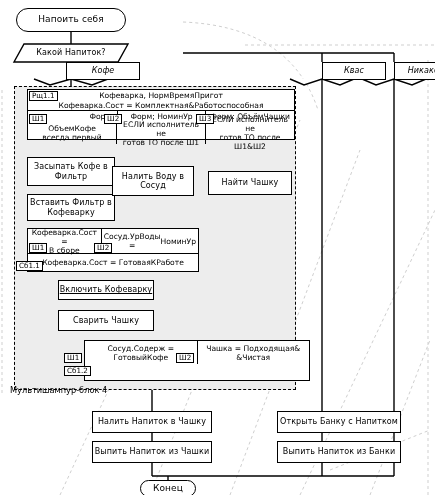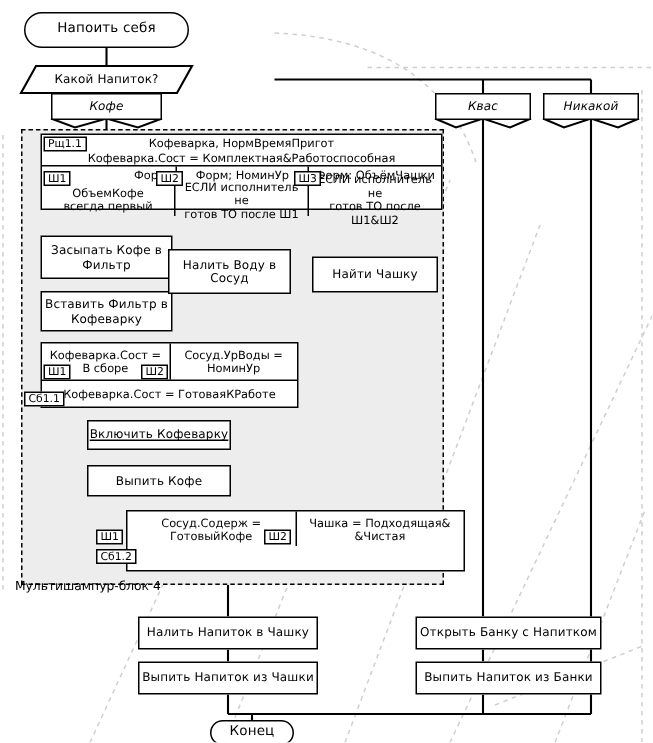--- a/index.html
+++ b/index.html
@@ -30,21 +30,21 @@
     display: flex;
     align-items: center;
     justify-content: center;
     text-align: center;
     font-size: 8px;
     line-height: 9.5px;
     color: #000;
     letter-spacing: 0.1px;
     z-index: 5;
   }
-  .node.italic { font-style: italic; }
+  .node.italic { font-style: italic; margin-left: 32px; }
   .term {
     border-radius: 50px;
     font-size: 9px;
   }
   .grp {
     position: absolute;
     box-sizing: border-box;
     border: 1.3px dashed #000;
     background: #ededed;
     z-index: 1;
@@ -214,35 +214,35 @@
   <div class="node" style="left:27px; top:194px; width:88px; height:27px;">Вставить Фильтр в Кофеварку</div>
   <div class="node" style="left:112px; top:166px; width:82px; height:30px;">Налить Воду в Сосуд</div>
   <div class="node" style="left:208px; top:171px; width:84px; height:24px;">Найти Чашку</div>
 
   <div class="tbl" style="left:27px; top:228px; width:172px; height:44px;">
     <div class="tbl-row" style="height:24px;">
       <div class="cell" style="flex-direction:column;">
         <span>Кофеварка.Сост =</span>
         <span>В сборе</span>
       </div>
-      <div class="cell divider" style="flex-direction:column;">
+      <div class="cell divider" style="flex-direction:row;">
         <span>Сосуд.УрВоды =</span>
         <span>НоминУр</span>
       </div>
     </div>
     <div class="tbl-row sep" style="height:18px;">
       <div class="cell">Кофеварка.Сост = ГотоваяКРаботе</div>
     </div>
   </div>
   <div class="tag" style="left:29px; top:243px;">Ш1</div>
   <div class="tag" style="left:94px; top:243px;">Ш2</div>
   <div class="tag" style="left:16px; top:261px;">Сб1.1</div>
 
   <div class="node" style="left:58px; top:280px; width:96px; height:20px;text-decoration:underline;">Включить Кофеварку</div>
-  <div class="node" style="left:58px; top:310px; width:96px; height:21px;">Выпить Кофе</div>
+  <div class="node" style="left:58px; top:310px; width:96px; height:21px;">Сварить Чашку</div>
 
   <div class="tbl" style="left:62px; top:340px; width:226px; height:41px;margin-left:22px;">
     <div class="tbl-row" style="height:23px;">
       <div class="cell" style="flex-direction:column;">
         <span>Сосуд.Содерж =</span>
         <span>ГотовыйКофе</span>
       </div>
       <div class="cell divider" style="flex-direction:column;">
         <span>Чашка = Подходящая&amp;</span>
         <span>&amp;Чистая</span>

